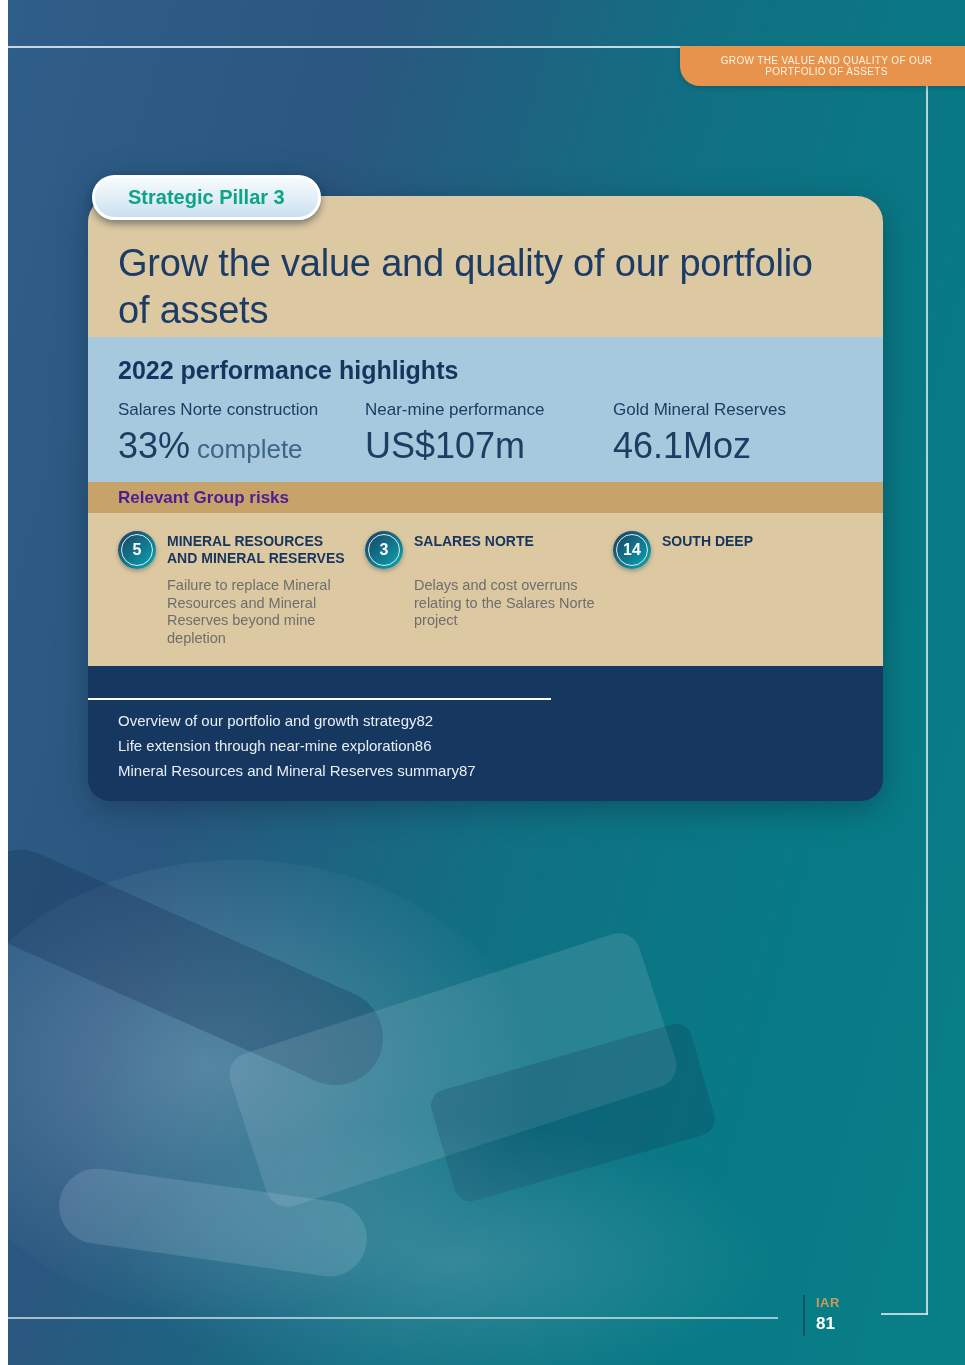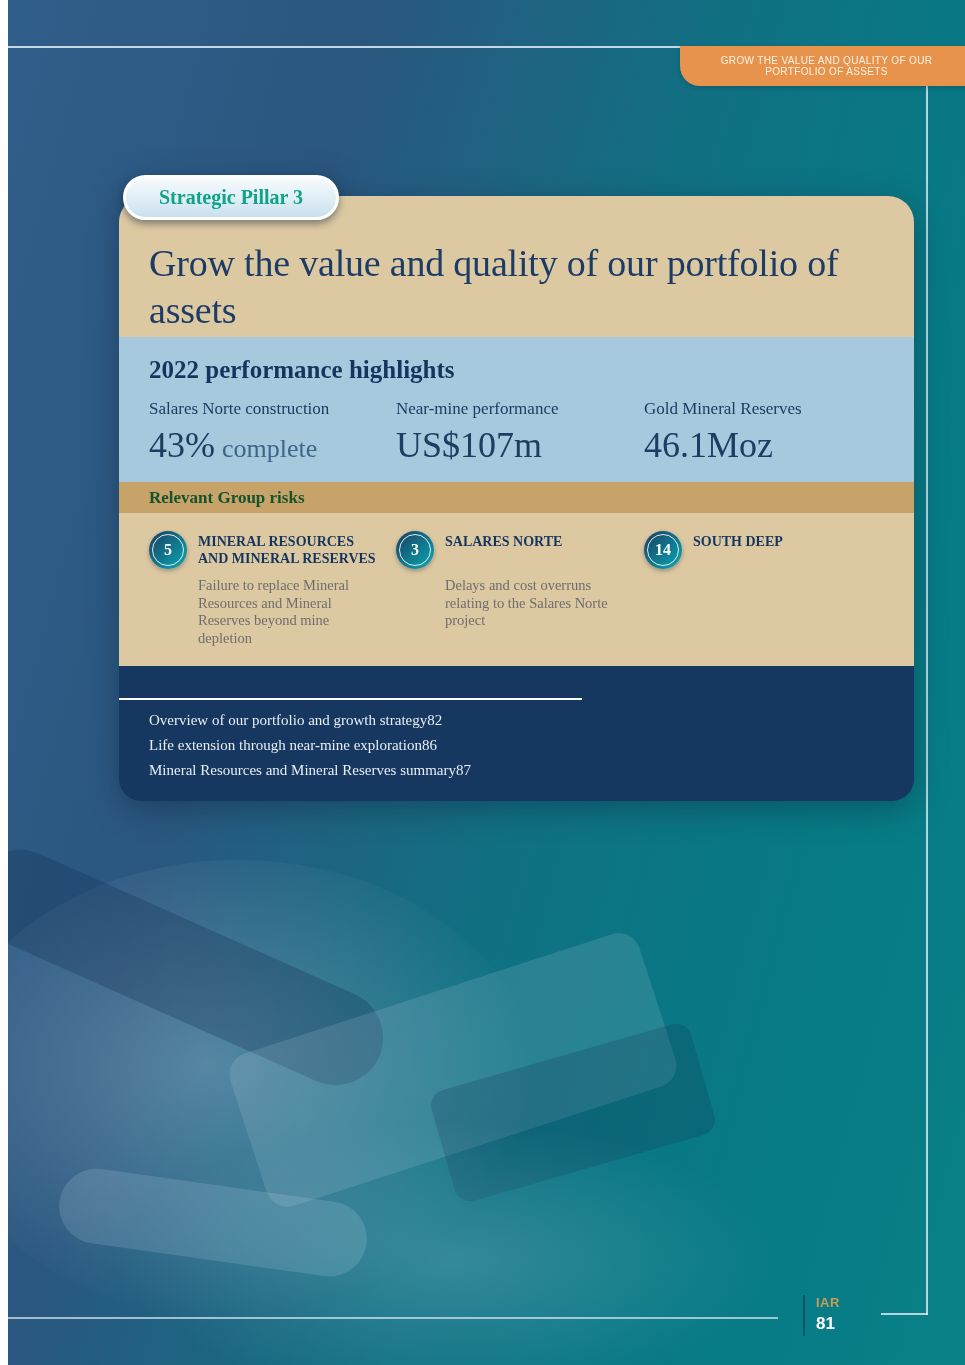--- a/index.html
+++ b/index.html
@@ -28,42 +28,42 @@
   .bracket-h { position:absolute; left:873px; top:1313px; width:47px; height:2px; background:rgba(225,236,244,0.8); }
   .rule-footer { position:absolute; left:0; top:1317px; width:770px; height:2px; background:rgba(218,231,241,0.7); }
 
   
   .header-tab { position:absolute; left:672px; top:46px; width:293px; height:40px; background:#e8934b;
                 border-radius:0 0 0 20px; color:#fdf3e7; font-size:10px; letter-spacing:0.35px;
                 display:flex; align-items:center; justify-content:center; text-align:center; padding:0 10px;
                 box-shadow:0 2px 4px rgba(20,40,60,0.25); cursor:pointer; }
 
   
-  .content { position:absolute; left:111px; top:196px; width:795px;
-             filter:drop-shadow(0 8px 16px rgba(8,24,44,0.35));font-family:Liberation Serif, serif; }
+  .content { position:absolute; left:80px; top:196px; width:795px;
+             filter:drop-shadow(0 8px 16px rgba(8,24,44,0.35)); }
   .pill { position:absolute; left:4px; top:-21px; height:45px; padding:0 33px; z-index:3;
           background:linear-gradient(180deg,#f6fbfd 0%,#ddecf5 60%,#c9e0ee 100%);
           border:3px solid #ffffff; border-radius:26px; display:flex; align-items:center;
           color:#0fa387; font-weight:bold; font-size:20px; box-shadow:0 4px 7px rgba(15,35,60,0.45); }
   .card-title { background:#dcc8a1; border-radius:26px 26px 0 0; height:141px; padding:44px 30px 0; }
   .page-title { color:#1c3c66; font-size:38px; line-height:47px; letter-spacing:-0.2px; font-weight:400; }
 
   .band-intro { background:#153760; padding:20px 30px; height:98px; }
   .intro-text { color:#eef3f8; font-size:21px; line-height:29px; max-width:750px; }
 
   .band-highlights { background:#a6c9de; padding:19px 30px 0; height:145px; }
   .hl-heading { color:#16355e; font-size:25px; font-weight:bold; }
   .stats { display:flex; margin-top:15px; }
   .stat-1 { width:247px; } .stat-2 { width:248px; } .stat-3 { flex:1; }
   .stat-label { font-size:17px; color:#1d3d63; }
   .stat-value { margin-top:5px; font-size:36px; color:#1d3d63; }
   .stat-suffix { font-size:26px; color:#3c6588; margin-left:7px; }
 
   .band-risks-head { background:#c7a269; height:31px; display:flex; align-items:center; padding:0 30px; }
-  .risks-heading { color:#14532d; font-size:17px; font-weight:bold; }
+  .risks-heading { color:#4c1d95; font-size:17px; font-weight:bold; }
 
   .band-risks { background:#dcc8a1; padding:18px 30px 0; height:153px; display:flex; }
   .risk { padding-right:14px; }
   .risk-1 { width:247px; } .risk-2 { width:248px; } .risk-3 { flex:1; }
   .risk-head { display:flex; align-items:flex-start; gap:11px; }
   .risk-num { width:38px; height:38px; border-radius:50%; flex:0 0 38px; position:relative;
               background:linear-gradient(135deg,#1d3c5f 0%,#0d8a9c 70%,#12a5b0 100%);
               color:#fff; font-weight:bold; font-size:16px;
               display:flex; align-items:center; justify-content:center;
               box-shadow:0 2px 4px rgba(25,40,65,0.35); }
@@ -110,21 +110,21 @@
     <div class="card-title">
       <div class="page-title">Grow the value and quality of our portfolio of assets</div>
     </div>
 
 
     <div class="band-highlights">
       <div class="hl-heading">2022 performance highlights</div>
       <div class="stats">
         <div class="stat-1">
           <div class="stat-label">Salares Norte construction</div>
-          <div class="stat-value"><span>43%</span><span class="stat-suffix">complete</span></div>
+          <div class="stat-value"><span>33%</span><span class="stat-suffix">complete</span></div>
         </div>
         <div class="stat-2">
           <div class="stat-label">Near-mine performance</div>
           <div class="stat-value"><span>US$107m</span></div>
         </div>
         <div class="stat-3">
           <div class="stat-label">Gold Mineral Reserves</div>
           <div class="stat-value"><span>46.1Moz</span></div>
         </div>
       </div>

